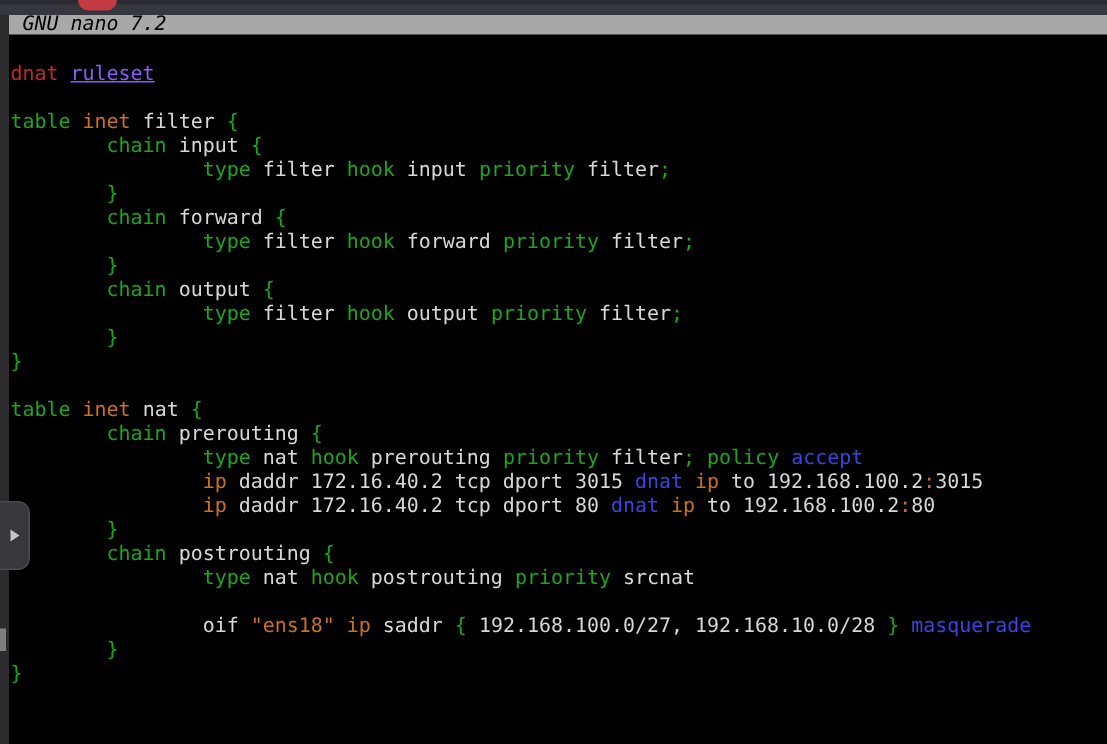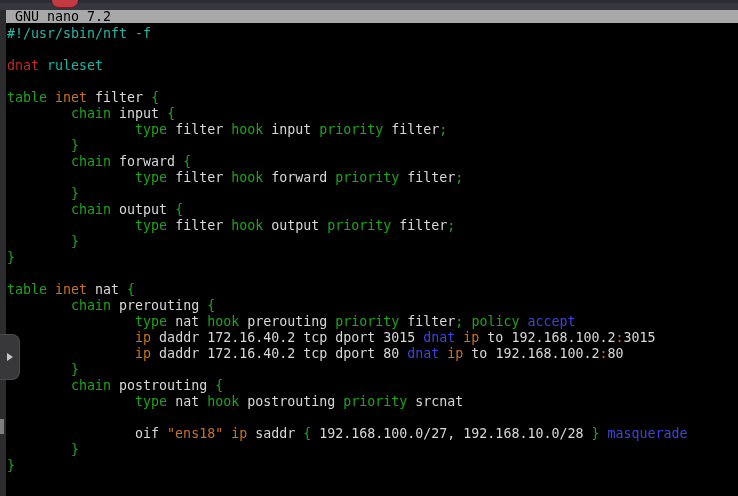--- a/index.html
+++ b/index.html
@@ -24,20 +24,21 @@
     position:absolute;top:10px;left:0;width:6px;height:486px;
     background:#2c2c2e;
   }
   .titlebar{
     position:absolute;top:10px;left:6px;width:732px;height:13px;
     background:#a8a8a8;color:#000;
     font-size:13.3px;line-height:13px;
     display:flex;justify-content:space-between;
     padding:0;box-sizing:border-box;
     white-space:pre;
+    font-style:italic;
   }
   .titlebar .lead{padding-left:9px;}
   .titlebar .trail{padding-right:4px;}
   .editor{
     position:absolute;top:26px;left:7px;width:724px;
   }
   .code-line{
     height:16px;line-height:16px;
     font-size:13.3px;
     white-space:pre;
@@ -72,23 +73,22 @@
     <div class="red-frag"></div>
   </div>
 
   <div class="left-edge"></div>
 
   <div class="titlebar">
     <span class="lead">GNU nano 7.2</span>
   </div>
 
   <div class="editor" id="editor">
-      <div class="code-line"><span style="color: rgb(44, 181, 170);">#!/usr/sbin/nft -f</span></div>
       <div class="code-line"></div>
-      <div class="code-line"><span style="color: rgb(192, 42, 42);">dnat</span><span style="color: rgb(216, 216, 216);"> </span><span style="color: #14b8a6;">ruleset</span></div>
+      <div class="code-line"><span style="color: rgb(192, 42, 42);">dnat</span><span style="color: rgb(216, 216, 216);"> </span><span style="color: #8b5cf6; text-decoration: underline;">ruleset</span></div>
       <div class="code-line"></div>
       <div class="code-line"><span style="color: rgb(31, 164, 31);">table</span><span style="color: rgb(216, 216, 216);"> </span><span style="color: rgb(200, 114, 34);">inet</span><span style="color: rgb(216, 216, 216);"> filter </span><span style="color: rgb(31, 164, 31);">{</span></div>
       <div class="code-line"><span style="color: rgb(216, 216, 216);">        </span><span style="color: rgb(31, 164, 31);">chain</span><span style="color: rgb(216, 216, 216);"> input </span><span style="color: rgb(31, 164, 31);">{</span></div>
       <div class="code-line"><span style="color: rgb(216, 216, 216);">                </span><span style="color: rgb(31, 164, 31);">type</span><span style="color: rgb(216, 216, 216);"> filter </span><span style="color: rgb(31, 164, 31);">hook</span><span style="color: rgb(216, 216, 216);"> input </span><span style="color: rgb(31, 164, 31);">priority</span><span style="color: rgb(216, 216, 216);"> filter</span><span style="color: rgb(31, 164, 31);">;</span></div>
       <div class="code-line"><span style="color: rgb(216, 216, 216);">        </span><span style="color: rgb(31, 164, 31);">}</span></div>
       <div class="code-line"><span style="color: rgb(216, 216, 216);">        </span><span style="color: rgb(31, 164, 31);">chain</span><span style="color: rgb(216, 216, 216);"> forward </span><span style="color: rgb(31, 164, 31);">{</span></div>
       <div class="code-line"><span style="color: rgb(216, 216, 216);">                </span><span style="color: rgb(31, 164, 31);">type</span><span style="color: rgb(216, 216, 216);"> filter </span><span style="color: rgb(31, 164, 31);">hook</span><span style="color: rgb(216, 216, 216);"> forward </span><span style="color: rgb(31, 164, 31);">priority</span><span style="color: rgb(216, 216, 216);"> filter</span><span style="color: rgb(31, 164, 31);">;</span></div>
       <div class="code-line"><span style="color: rgb(216, 216, 216);">        </span><span style="color: rgb(31, 164, 31);">}</span></div>
       <div class="code-line"><span style="color: rgb(216, 216, 216);">        </span><span style="color: rgb(31, 164, 31);">chain</span><span style="color: rgb(216, 216, 216);"> output </span><span style="color: rgb(31, 164, 31);">{</span></div>
       <div class="code-line"><span style="color: rgb(216, 216, 216);">                </span><span style="color: rgb(31, 164, 31);">type</span><span style="color: rgb(216, 216, 216);"> filter </span><span style="color: rgb(31, 164, 31);">hook</span><span style="color: rgb(216, 216, 216);"> output </span><span style="color: rgb(31, 164, 31);">priority</span><span style="color: rgb(216, 216, 216);"> filter</span><span style="color: rgb(31, 164, 31);">;</span></div>

